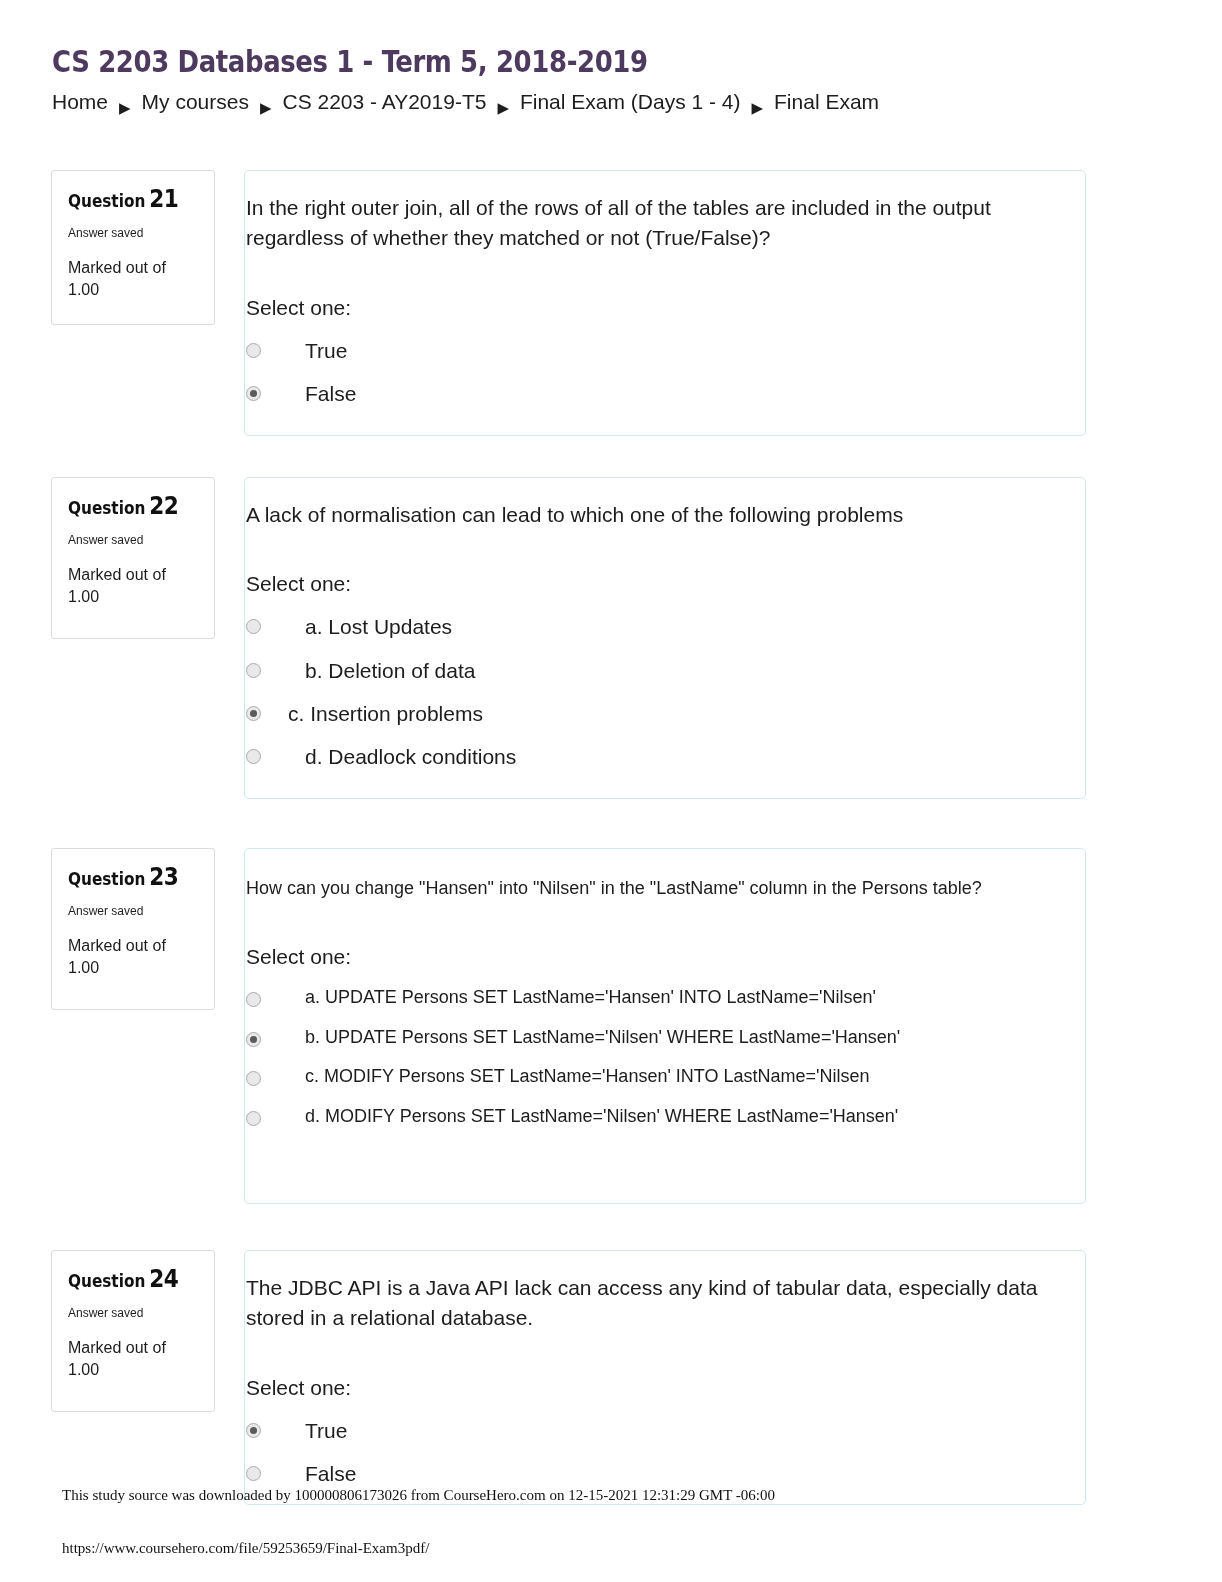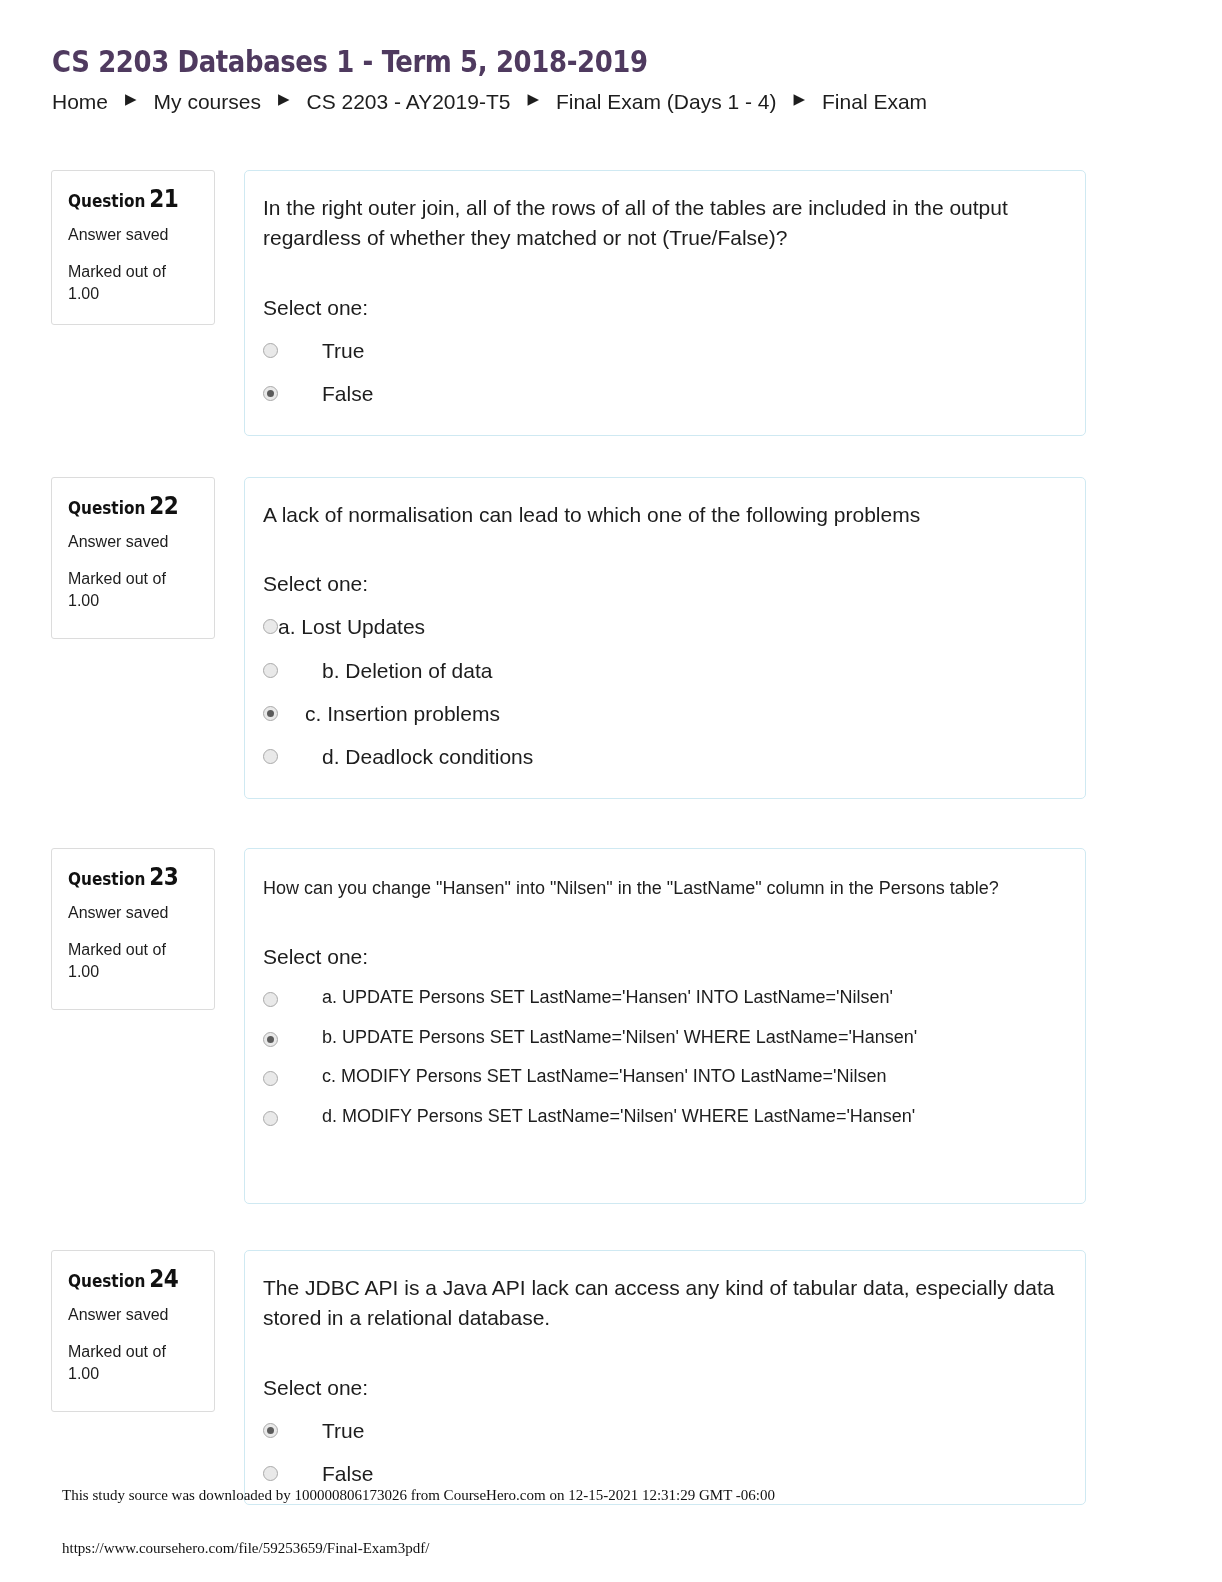--- a/index.html
+++ b/index.html
@@ -31,22 +31,21 @@
     white-space: nowrap;
   }
   .breadcrumb {
     position: absolute;
     left: 52px;
     top: 90px;
     font-size: 21px;
     color: #1d1d1d;
     white-space: nowrap;
     display: flex;
-    align-items: flex-start;
-    gap: 6px;
+    align-items: flex-end;
   }
   .breadcrumb .crumb { white-space: nowrap; }
   .breadcrumb .sep {
     display: inline-block;
     margin: 0 11px;
     font-size: 15px;
     line-height: 1;
     position: relative;
     top: 1px;
   }
@@ -66,40 +65,40 @@
   .qinfo-title {
     font-family: "DejaVu Sans Condensed", "Liberation Sans Narrow", "Liberation Sans", sans-serif;
     font-weight: bold;
     font-size: 17px;
     color: #111111;
     margin: 0 0 0 0;
     white-space: nowrap;
   }
   .qinfo-title .qnum { font-size: 24px; margin-left: 4px; letter-spacing: -0.5px; }
   .qinfo-state {
-    font-size: 16px;
+    font-size: 12px;
     color: #1d1d1d;
     margin-top: 13px;
     white-space: nowrap;
   }
   .qinfo-marks {
     font-size: 16px;
     color: #1d1d1d;
     margin-top: 17px;
     line-height: 1.35;
   }
 
   .qbody {
     position: absolute;
     left: 244px;
     width: 842px;
     background: #ffffff;
     border: 1px solid #cfe9f2;
     border-radius: 5px;
-    padding: 22px 26px 24px 18px;
+    padding: 22px 26px 24px 1px;
   }
   .qtext {
     font-size: 21px;
     line-height: 1.45;
     color: #1d1d1d;
     margin: 0;
   }
   .qtext.small { font-size: 18px; line-height: 1.9; }
   .select-one {
     font-size: 21px;
@@ -205,21 +204,21 @@
           <div class="qinfo-title"><span>Question</span><span class="qnum">22</span></div>
           <div class="qinfo-state">Answer saved</div>
           <div class="qinfo-marks">Marked out of<br><span>1.00</span></div>
         </div>
         <div class="qbody" style="height: 322px;">
           <div class="qtext">A lack of normalisation can lead to which one of the following problems</div>
           <div class="select-one" style="margin-top: 42px;">Select one:</div>
           <ul class="answers">
             <li class="answer-row">
               <span class="radio"></span>
-              <span class="answer-label" style="">a. Lost Updates</span>
+              <span class="answer-label" style="margin-left: 44px;">a. Lost Updates</span>
             </li>
             <li class="answer-row">
               <span class="radio"></span>
               <span class="answer-label" style="margin-left: 44px;">b. Deletion of data</span>
             </li>
             <li class="answer-row">
               <span class="radio checked"></span>
               <span class="answer-label" style="margin-left: 27px;">c. Insertion problems</span>
             </li>
             <li class="answer-row">

